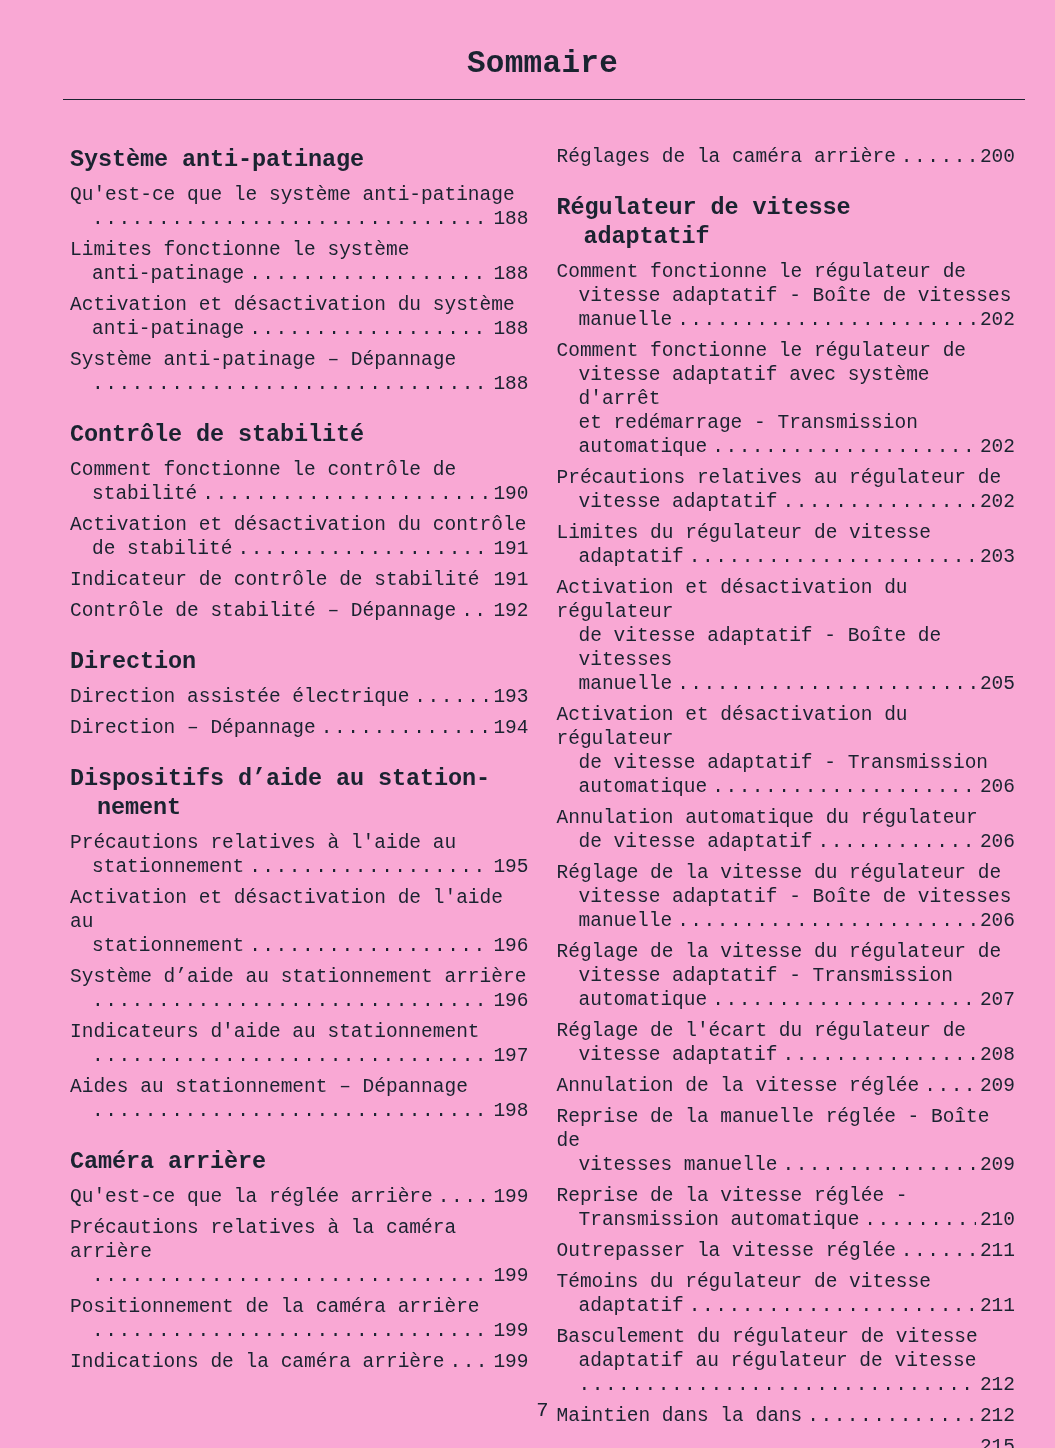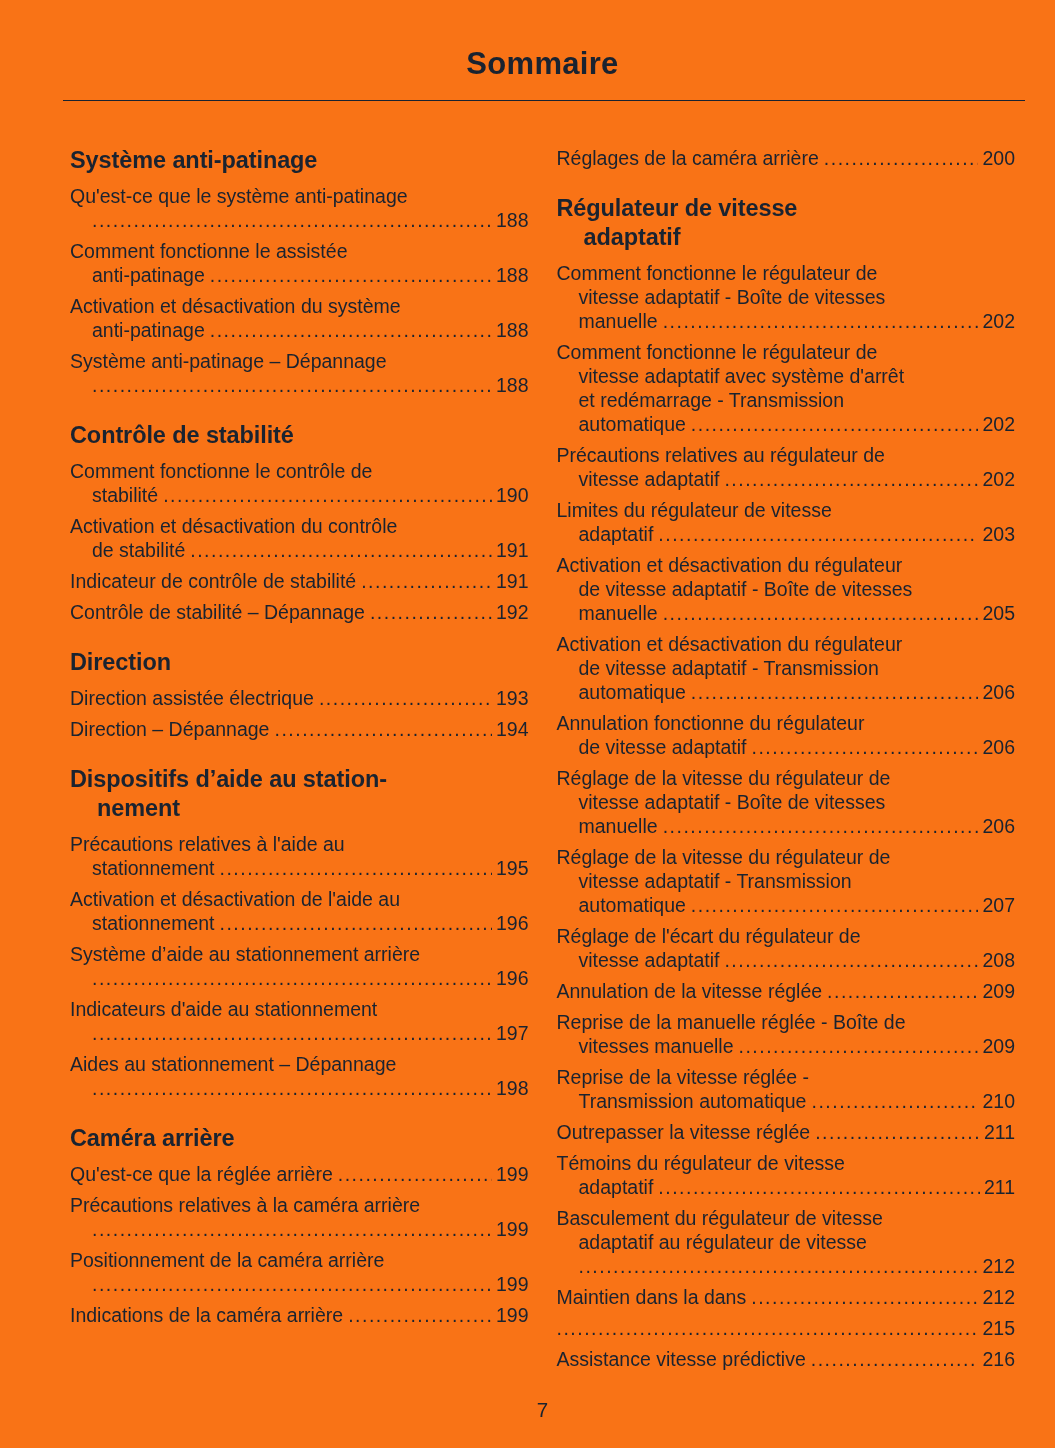--- a/index.html
+++ b/index.html
@@ -1,23 +1,23 @@
 <!DOCTYPE html>
 <html lang="fr"><head>
 <meta charset="utf-8">
 <style>
   * { margin: 0; padding: 0; box-sizing: border-box; }
   html, body { background: #e9e9e9; }
   .page {
     width: 1055px;
     height: 1448px;
     margin: 0 auto;
-    background: #f97316;
+    background: #f9a8d4;
     color: #1a2330;
-    font-family: Liberation Sans, sans-serif;
+    font-family: Liberation Mono, monospace;
     padding: 46px 40px 26px 70px;
     display: flex;
     flex-direction: column;
     overflow: hidden;
   }
   .title {
     text-align: center;
     font-size: 31px;
     font-weight: 700;
     letter-spacing: 0.3px;
@@ -85,21 +85,21 @@
         </div>
         <div class="entry">
           <div class="line">Qu'est-ce que le système anti-patinage</div>
           <div class="line cont last">
             <span class="txt"></span>
             <span class="dots">............................................................................................................................................................................................................................</span>
             <span class="pg">188</span>
           </div>
         </div>
         <div class="entry">
-          <div class="line">Comment fonctionne le assistée</div>
+          <div class="line">Limites fonctionne le système</div>
           <div class="line cont last">
             <span class="txt">anti-patinage</span>
             <span class="dots">............................................................................................................................................................................................................................</span>
             <span class="pg">188</span>
           </div>
         </div>
         <div class="entry">
           <div class="line">Activation et désactivation du système</div>
           <div class="line cont last">
             <span class="txt">anti-patinage</span>
@@ -302,21 +302,21 @@
         <div class="entry">
           <div class="line">Activation et désactivation du régulateur</div>
           <div class="line cont">de vitesse adaptatif - Transmission</div>
           <div class="line cont last">
             <span class="txt">automatique</span>
             <span class="dots">............................................................................................................................................................................................................................</span>
             <span class="pg">206</span>
           </div>
         </div>
         <div class="entry">
-          <div class="line">Annulation fonctionne du régulateur</div>
+          <div class="line">Annulation automatique du régulateur</div>
           <div class="line cont last">
             <span class="txt">de vitesse adaptatif</span>
             <span class="dots">............................................................................................................................................................................................................................</span>
             <span class="pg">206</span>
           </div>
         </div>
         <div class="entry">
           <div class="line">Réglage de la vitesse du régulateur de</div>
           <div class="line cont">vitesse adaptatif - Boîte de vitesses</div>
           <div class="line cont last">

